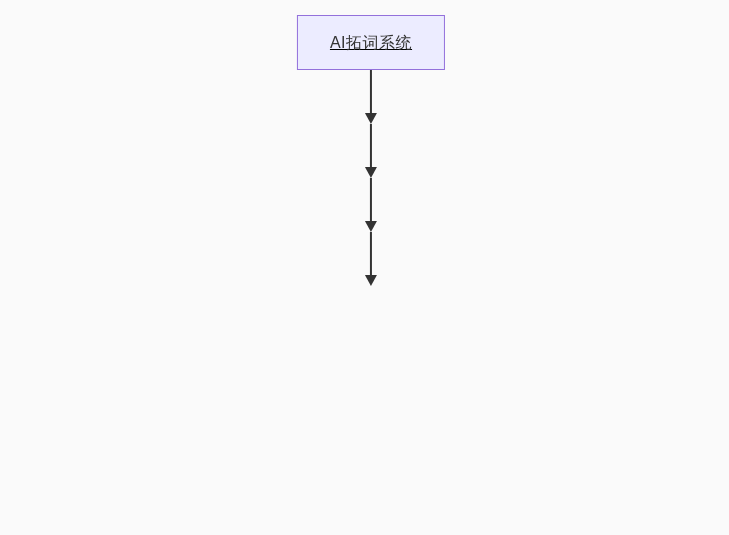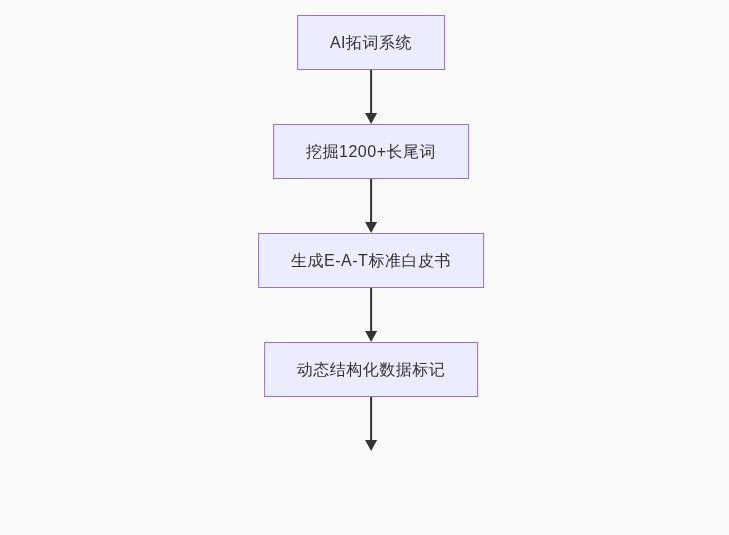--- a/index.html
+++ b/index.html
@@ -15,20 +15,21 @@
     overflow: hidden;
   }
   .flowchart {
     position: absolute;
     left: 371px;
     top: 15px;
     transform: translateX(-50%);
     display: flex;
     flex-direction: column;
     align-items: center;
+    text-decoration: underline;
   }
   .node {
     box-sizing: border-box;
     height: 55px;
     padding: 0 32px;
     display: flex;
     align-items: center;
     justify-content: center;
     background: #ECECFF;
     border: 1px solid #9370DB;
@@ -67,41 +68,32 @@
 
     <div class="node">
       <span class="node-label">AI拓词系统</span>
     </div>
 
     <div class="arrow">
       <div class="arrow-line"></div>
       <div class="arrow-head"></div>
     </div>
 
-    <div class="node">
-      <span class="node-label">挖掘1200+长尾词</span>
-    </div>
 
     <div class="arrow">
       <div class="arrow-line"></div>
       <div class="arrow-head"></div>
     </div>
 
-    <div class="node">
-      <span class="node-label">生成E-A-T标准白皮书</span>
-    </div>
 
     <div class="arrow">
       <div class="arrow-line"></div>
       <div class="arrow-head"></div>
     </div>
 
-    <div class="node">
-      <span class="node-label">动态结构化数据标记</span>
-    </div>
 
     <div class="arrow">
       <div class="arrow-line"></div>
       <div class="arrow-head"></div>
     </div>
 
 
   </div>
 </div>
 

